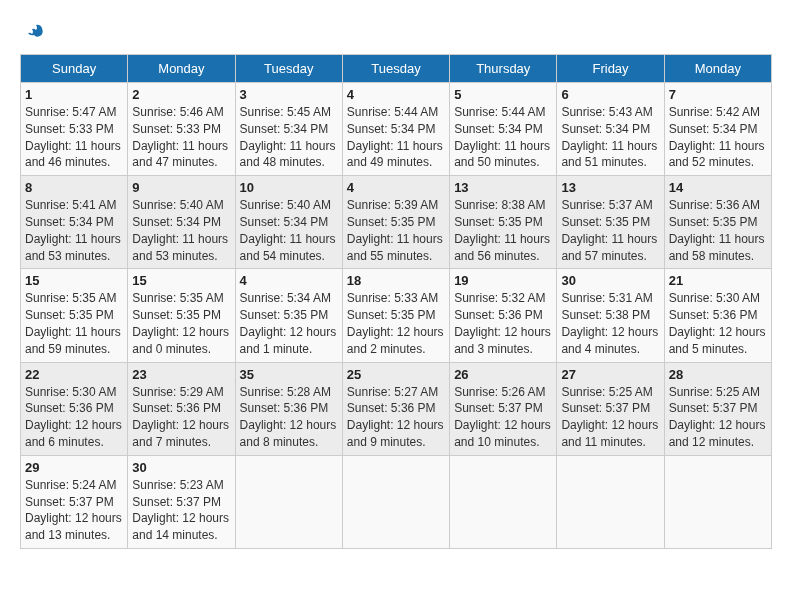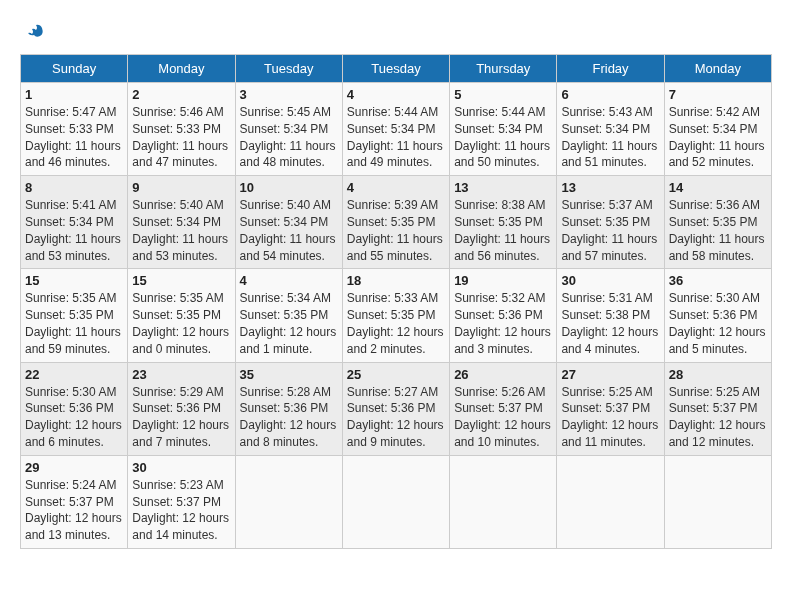--- a/index.html
+++ b/index.html
@@ -252,21 +252,21 @@
 and 3 minutes.</div>
         </td>
         <td>
           <span class="day-number">30</span>
           <div class="day-detail">Sunrise: 5:31 AM
 Sunset: 5:38 PM
 Daylight: 12 hours
 and 4 minutes.</div>
         </td>
         <td>
-          <span class="day-number">36</span>
+          <span class="day-number">21</span>
           <div class="day-detail">Sunrise: 5:30 AM
 Sunset: 5:36 PM
 Daylight: 12 hours
 and 5 minutes.</div>
         </td>
       </tr>
       <tr>
         <td>
           <span class="day-number">22</span>
           <div class="day-detail">Sunrise: 5:30 AM

